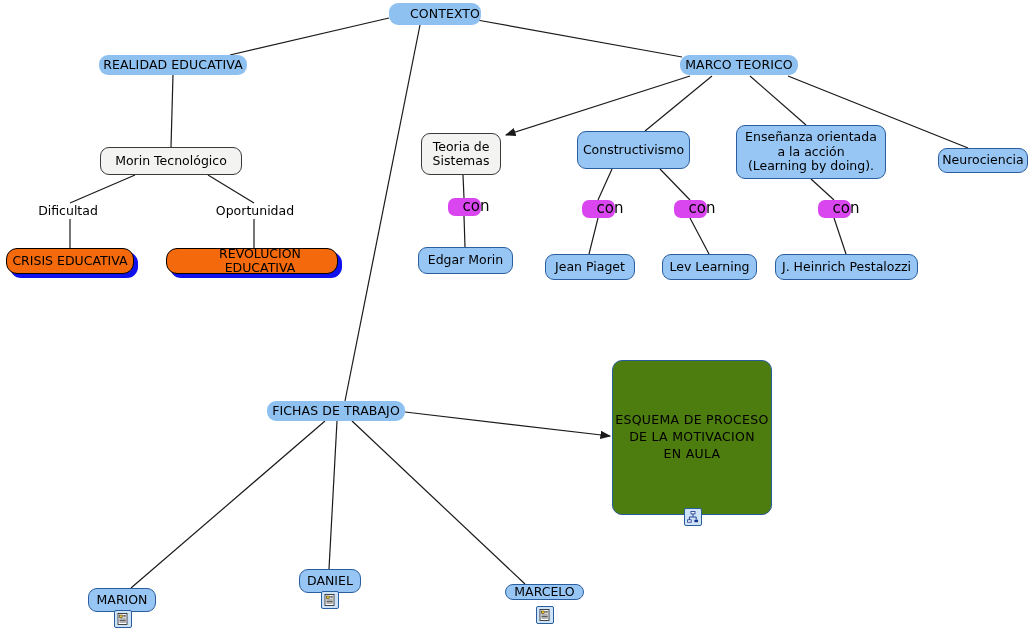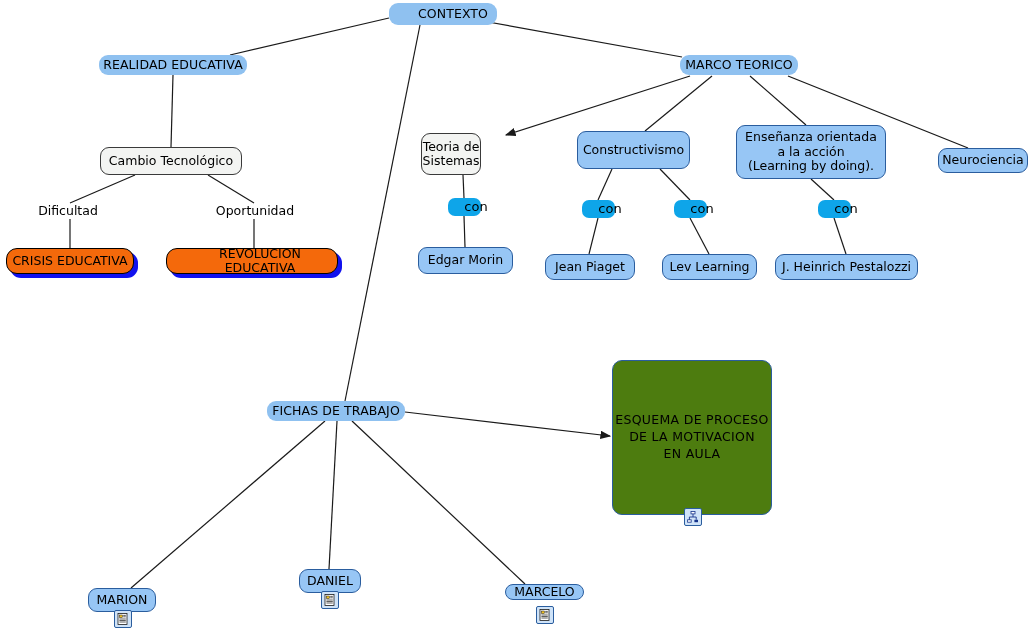--- a/index.html
+++ b/index.html
@@ -65,24 +65,24 @@
   
   .n-orange {
     background: #f4690b;
     border: 1.5px solid #000000;
     border-radius: 11px;
     font-size: 12.5px;
     box-shadow: 4px 4px 0 0 #1111ee;
   }
   
   .n-link {
-    background: #0ea5e9;
+    background: #d946ef;
     border: none;
     border-radius: 7px;
-    font-size: 13px;
+    font-size: 15px;
     padding-left: 23px;
   }
   
   .n-box {
     background: #4d7c0f;
     border: 1px solid #2a5d9e;
     border-radius: 10px;
     font-size: 12.5px;
     letter-spacing: .3px;
     line-height: 1.35;
@@ -141,29 +141,29 @@
         <line x1="811" y1="179" x2="834" y2="200" stroke="#1a1a1a" stroke-width="1.2"></line>
         <line x1="834" y1="218" x2="846" y2="254" stroke="#1a1a1a" stroke-width="1.2"></line>
         <line x1="405" y1="412" x2="610" y2="436" stroke="#1a1a1a" stroke-width="1.2" marker-end="url(#arrowhead)"></line>
         <line x1="325" y1="421" x2="131" y2="588" stroke="#1a1a1a" stroke-width="1.2"></line>
         <line x1="337" y1="421" x2="329" y2="569" stroke="#1a1a1a" stroke-width="1.2"></line>
         <line x1="352" y1="421" x2="525" y2="584" stroke="#1a1a1a" stroke-width="1.2"></line>
       </g>
   </svg>
 
   <div id="node-layer">
-      <div class="node n-pill" style="left: 389px; top: 3px; width: 108px; height: 22px; padding-left: 20px;">CONTEXTO</div>
+      <div class="node n-pill" style="left: 389px; top: 3px; width: 92px; height: 22px; padding-left: 20px;">CONTEXTO</div>
       <div class="node n-pill" style="left: 99px; top: 55px; width: 148px; height: 20px;">REALIDAD EDUCATIVA</div>
       <div class="node n-pill" style="left: 680px; top: 55px; width: 118px; height: 20px;">MARCO TEORICO</div>
-      <div class="node n-white" style="left: 100px; top: 147px; width: 142px; height: 28px;">Cambio Tecnológico</div>
+      <div class="node n-white" style="left: 100px; top: 147px; width: 142px; height: 28px;">Morin Tecnológico</div>
       <div class="node n-text" style="left: 28px; top: 202px; width: 80px; height: 18px;">Dificultad</div>
       <div class="node n-text" style="left: 210px; top: 202px; width: 90px; height: 18px;">Oportunidad</div>
       <div class="node n-orange" style="left: 6px; top: 248px; width: 128px; height: 26px;">CRISIS EDUCATIVA</div>
       <div class="node n-orange" style="left: 166px; top: 248px; width: 172px; height: 26px; padding-left: 16px;">REVOLUCION EDUCATIVA</div>
-      <div class="node n-white" style="left: 421px; top: 133px; width: 60px; height: 42px;">Teoria de
+      <div class="node n-white" style="left: 421px; top: 133px; width: 80px; height: 42px; text-align: right;">Teoria de
 Sistemas</div>
       <div class="node n-blue" style="left: 577px; top: 131px; width: 113px; height: 38px;">Constructivismo</div>
       <div class="node n-blue" style="left: 736px; top: 125px; width: 150px; height: 54px;">Enseñanza orientada
 a la acción
 (Learning by doing).</div>
       <div class="node n-blue" style="left: 938px; top: 148px; width: 90px; height: 25px;">Neurociencia</div>
       <div class="node n-link" style="left: 448px; top: 198px; width: 33px; height: 18px;">con</div>
       <div class="node n-link" style="left: 582px; top: 200px; width: 33px; height: 18px;">con</div>
       <div class="node n-link" style="left: 674px; top: 200px; width: 33px; height: 18px;">con</div>
       <div class="node n-link" style="left: 818px; top: 200px; width: 33px; height: 18px;">con</div>

